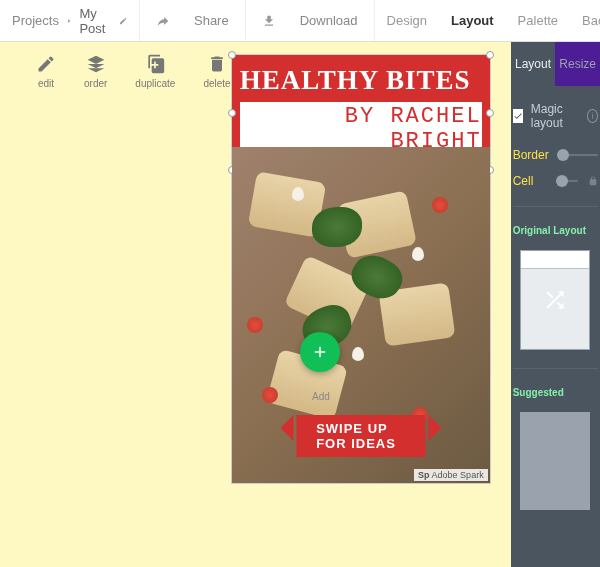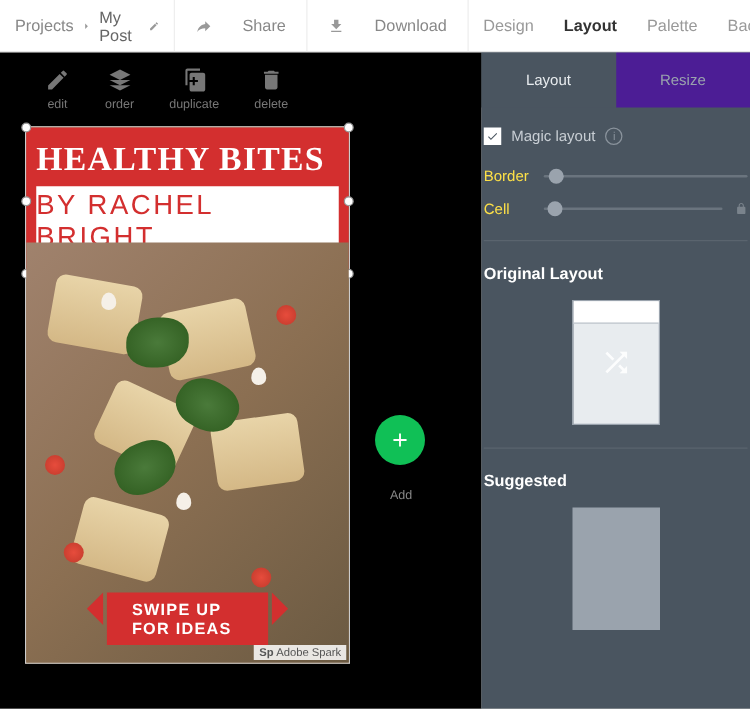--- a/index.html
+++ b/index.html
@@ -8,37 +8,37 @@
 .breadcrumb{display:flex;align-items:center;padding:0 12px;height:100%;border-right:1px solid #eee;gap:6px}
 .breadcrumb a{color:#888;text-decoration:none}
 .breadcrumb .cur{color:#666;}
 .tbicon{width:12px;height:12px;fill:#999}
 .topbtn{display:flex;align-items:center;gap:24px;padding:0 16px;height:100%;border-right:1px solid #eee;cursor:pointer}
 .topbtn svg{width:14px;height:14px;fill:#999}
 .toptabs{margin-left:auto;display:flex;height:100%}
 .toptab{padding:0 12px;display:flex;align-items:center;cursor:pointer;color:#999}
 .toptab.active{color:#333;font-weight:600}
 .main{display:flex;height:525px}
-.canvas-area{flex:1;background:#000000;display:flex;flex-direction:column;padding:12px 20px;position:relative}
+.canvas-area{flex:1;background:#fef9c3;display:flex;flex-direction:row;padding:12px 20px;position:relative}
 .tools{display:flex;gap:28px;margin-bottom:12px;margin-left:16px}
 .tool{display:flex;flex-direction:column;align-items:center;gap:4px;cursor:pointer;color:#777;font-size:10px}
 .tool svg{width:20px;height:20px;fill:#777}
 .poster{width:260px;height:430px;position:relative;background:#8b6b4a;border:1px solid #ccc}
 .sel-handle{width:8px;height:8px;background:#fff;border:1px solid #999;border-radius:50%;position:absolute}
 .red-banner{background:#d32f2f;padding:10px 8px 14px;position:relative}
 .title1{font-family:"Comic Sans MS",cursive;font-weight:bold;color:#fff;font-size:27px;letter-spacing:1px;}
-.title2{background:#fff;color:#d32f2f;font-family:Liberation Sans, sans-serif;font-size:22px;letter-spacing:2px;text-align:left;margin-top:6px;padding:2px 0}
+.title2{background:#fff;color:#d32f2f;font-family:Liberation Mono, monospace;font-size:22px;letter-spacing:2px;text-align:right;margin-top:6px;padding:2px 0}
 .rot-handle{position:absolute;left:50%;top:100%;transform:translateX(-50%);width:24px;height:24px;background:#fff;border:1px solid #999;border-radius:50%;margin-top:8px;display:flex;align-items:center;justify-content:center}
 .rot-handle svg{width:14px;height:14px;fill:#777}
 .food-img{position:absolute;top:92px;left:0;right:0;bottom:0;background:linear-gradient(135deg,#a0826d 0%,#8b6f52 50%,#6b5a42 100%);overflow:hidden}
 .bread{position:absolute;width:70px;height:55px;background:linear-gradient(#e8d4a8,#d4b886);border-radius:8px;transform:rotate(var(--r))}
 .herb{position:absolute;width:50px;height:40px;background:radial-gradient(#4a7a3a,#2d5a1d);border-radius:50% 40% 50% 40%}
 .tomato{position:absolute;width:16px;height:16px;background:radial-gradient(#e74c3c,#c0392b);border-radius:50%}
 .garlic{position:absolute;width:12px;height:14px;background:#f5f0e8;border-radius:50% 50% 50% 50%/60% 60% 40% 40%}
-.swipe-ribbon{position:absolute;bottom:14px;left:50%;transform:translateX(-50%);background:#d32f2f;color:#fff;padding:6px 20px;font-size:13px;font-weight:bold;letter-spacing:1px}
+.swipe-ribbon{position:absolute;bottom:26px;left:50%;transform:translateX(-50%);background:#d32f2f;color:#fff;padding:6px 20px;font-size:13px;font-weight:bold;letter-spacing:1px}
 .swipe-ribbon:before,.swipe-ribbon:after{content:"";position:absolute;top:0;border:13px solid transparent}
 .swipe-ribbon:before{left:-16px;border-right-color:#d32f2f;border-left:none;border-top-width:13px;border-bottom-width:13px}
 .swipe-ribbon:after{right:-16px;border-left-color:#d32f2f;border-right:none;border-top-width:13px;border-bottom-width:13px}
 .watermark{position:absolute;bottom:2px;right:2px;background:rgba(255,255,255,.85);font-size:9px;color:#555;padding:1px 4px;display:flex;align-items:center;gap:2px}
 .add-btn{position:absolute;top:290px;left:300px;width:40px;height:40px;background:#10c056;border-radius:50%;display:flex;align-items:center;justify-content:center;cursor:pointer;box-shadow:0 2px 6px rgba(0,0,0,.3)}
 .add-btn svg{width:18px;height:18px;fill:#fff}
 .add-lbl{position:absolute;top:349px;left:312px;font-size:10px;color:#888}
 .sidepanel{width:215px;background:#4a5560;color:#c8ced4;display:flex;flex-direction:column;font-size:12px}
 .side-tabs{display:flex;height:44px}
 .side-tab{flex:1;display:flex;align-items:center;justify-content:center;cursor:pointer;background:#4c1d95;color:#9aa3ad}
@@ -47,21 +47,21 @@
 .magic{display:flex;align-items:center;gap:8px;margin-bottom:18px}
 .chk{width:14px;height:14px;background:#fff;display:flex;align-items:center;justify-content:center}
 .chk svg{width:10px;height:10px;fill:#4a5560}
 .info-ic{width:14px;height:14px;border:1px solid #8a939c;border-radius:50%;display:flex;align-items:center;justify-content:center;font-size:9px;color:#8a939c}
 .slider-row{display:flex;align-items:center;gap:10px;margin-bottom:12px}
 .slider-lbl{width:38px;color:#fde047}
 .slider{flex:1;height:2px;background:#6a747e;position:relative;border-radius:2px}
 .slider-thumb{position:absolute;top:50%;transform:translate(-50%,-50%);width:12px;height:12px;background:#9aa3ad;border-radius:50%}
 .lock-ic{width:10px;fill:#7a838c}
 .divider{height:1px;background:#5a646e;margin:18px 0}
-.sect-title{font-weight:600;color:#ffffff;margin-bottom:14px;font-size:13px}
+.sect-title{font-weight:600;color:#86efac;margin-bottom:14px;font-size:10px}
 .layout-thumb{width:70px;height:100px;background:#e8ecef;margin:0 auto;position:relative;border:1px solid #9aa3ad}
 .layout-thumb .bar{position:absolute;top:0;left:0;right:0;height:18px;background:#fff;border-bottom:1px solid #b8c0c8}
 .layout-thumb.sug{background:#9aa3ad;border:none;height:98px}
 .shuffle-ic{position:absolute;top:50%;left:50%;transform:translate(-50%,-50%);width:26px;height:26px;fill:#fff;opacity:.9}
 </style>
 </head>
 <body>
 
 <div class="topbar">
   <div class="breadcrumb">

